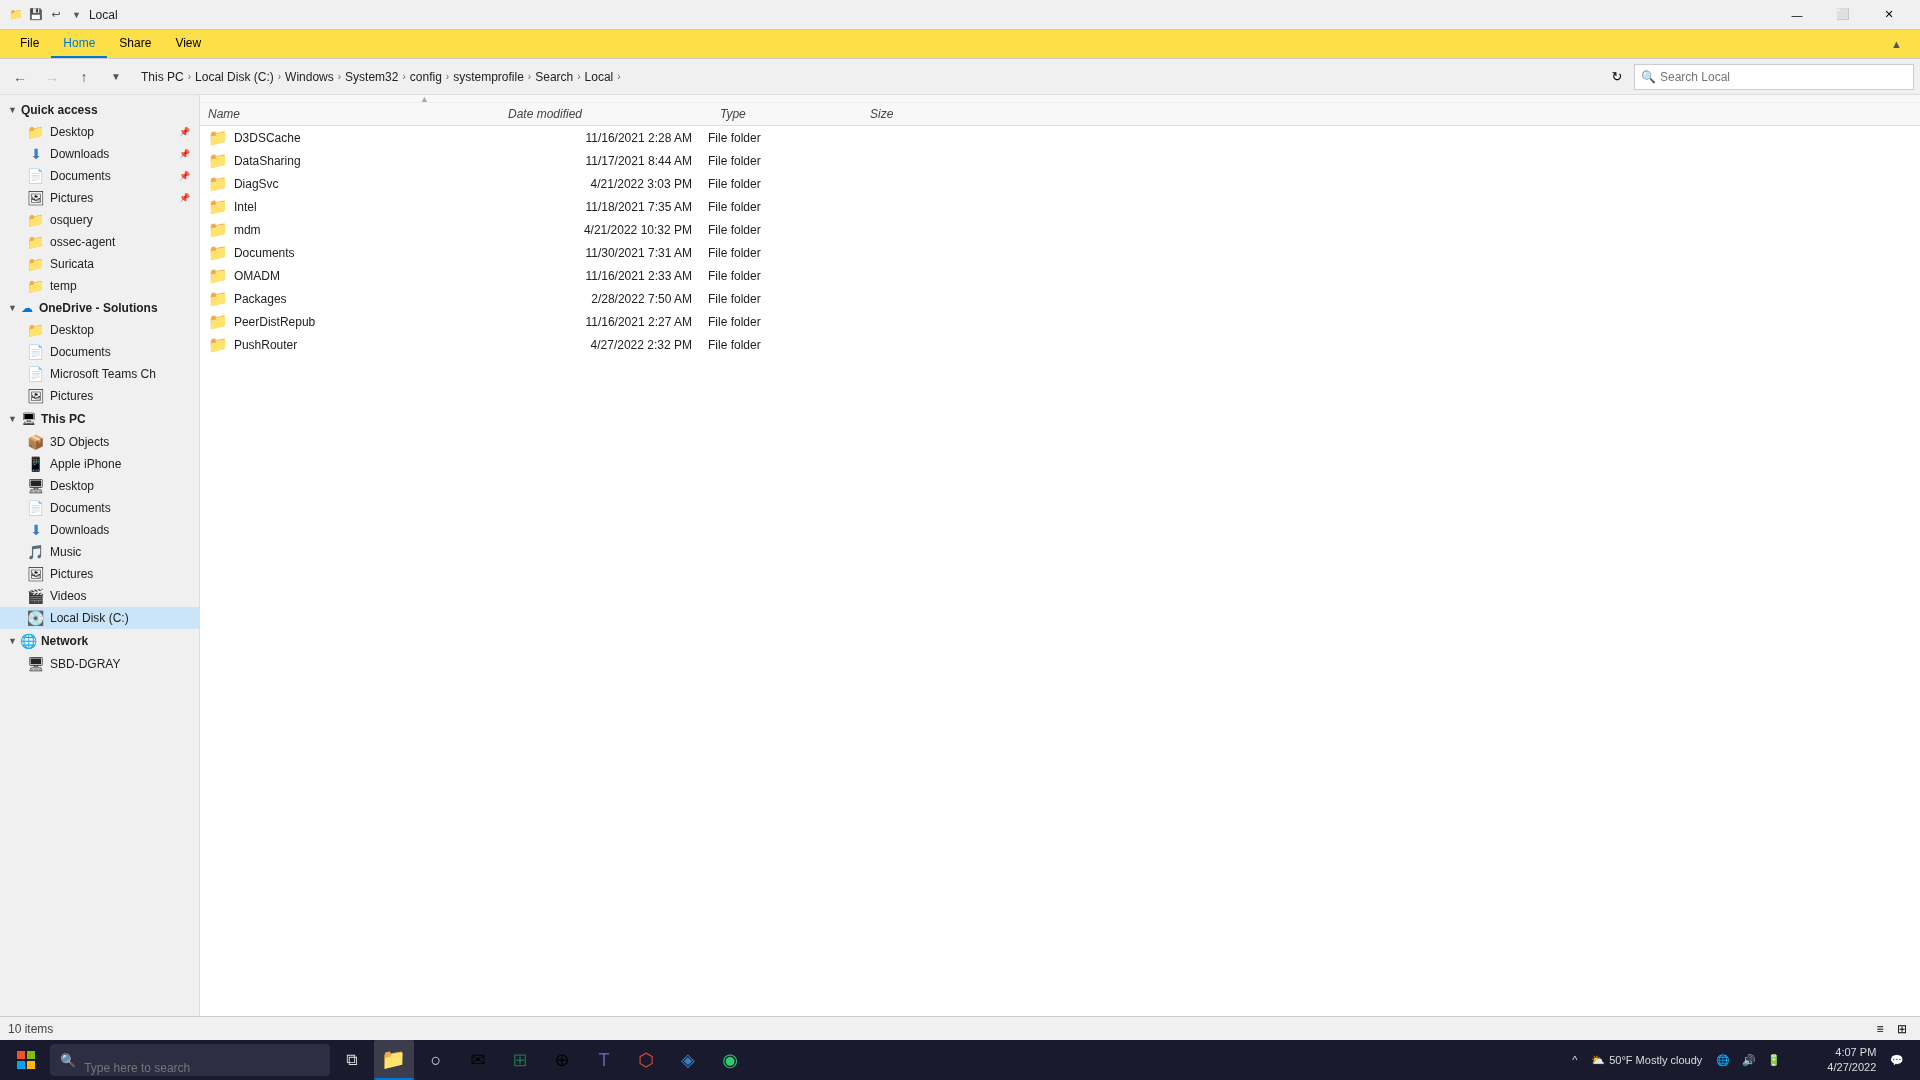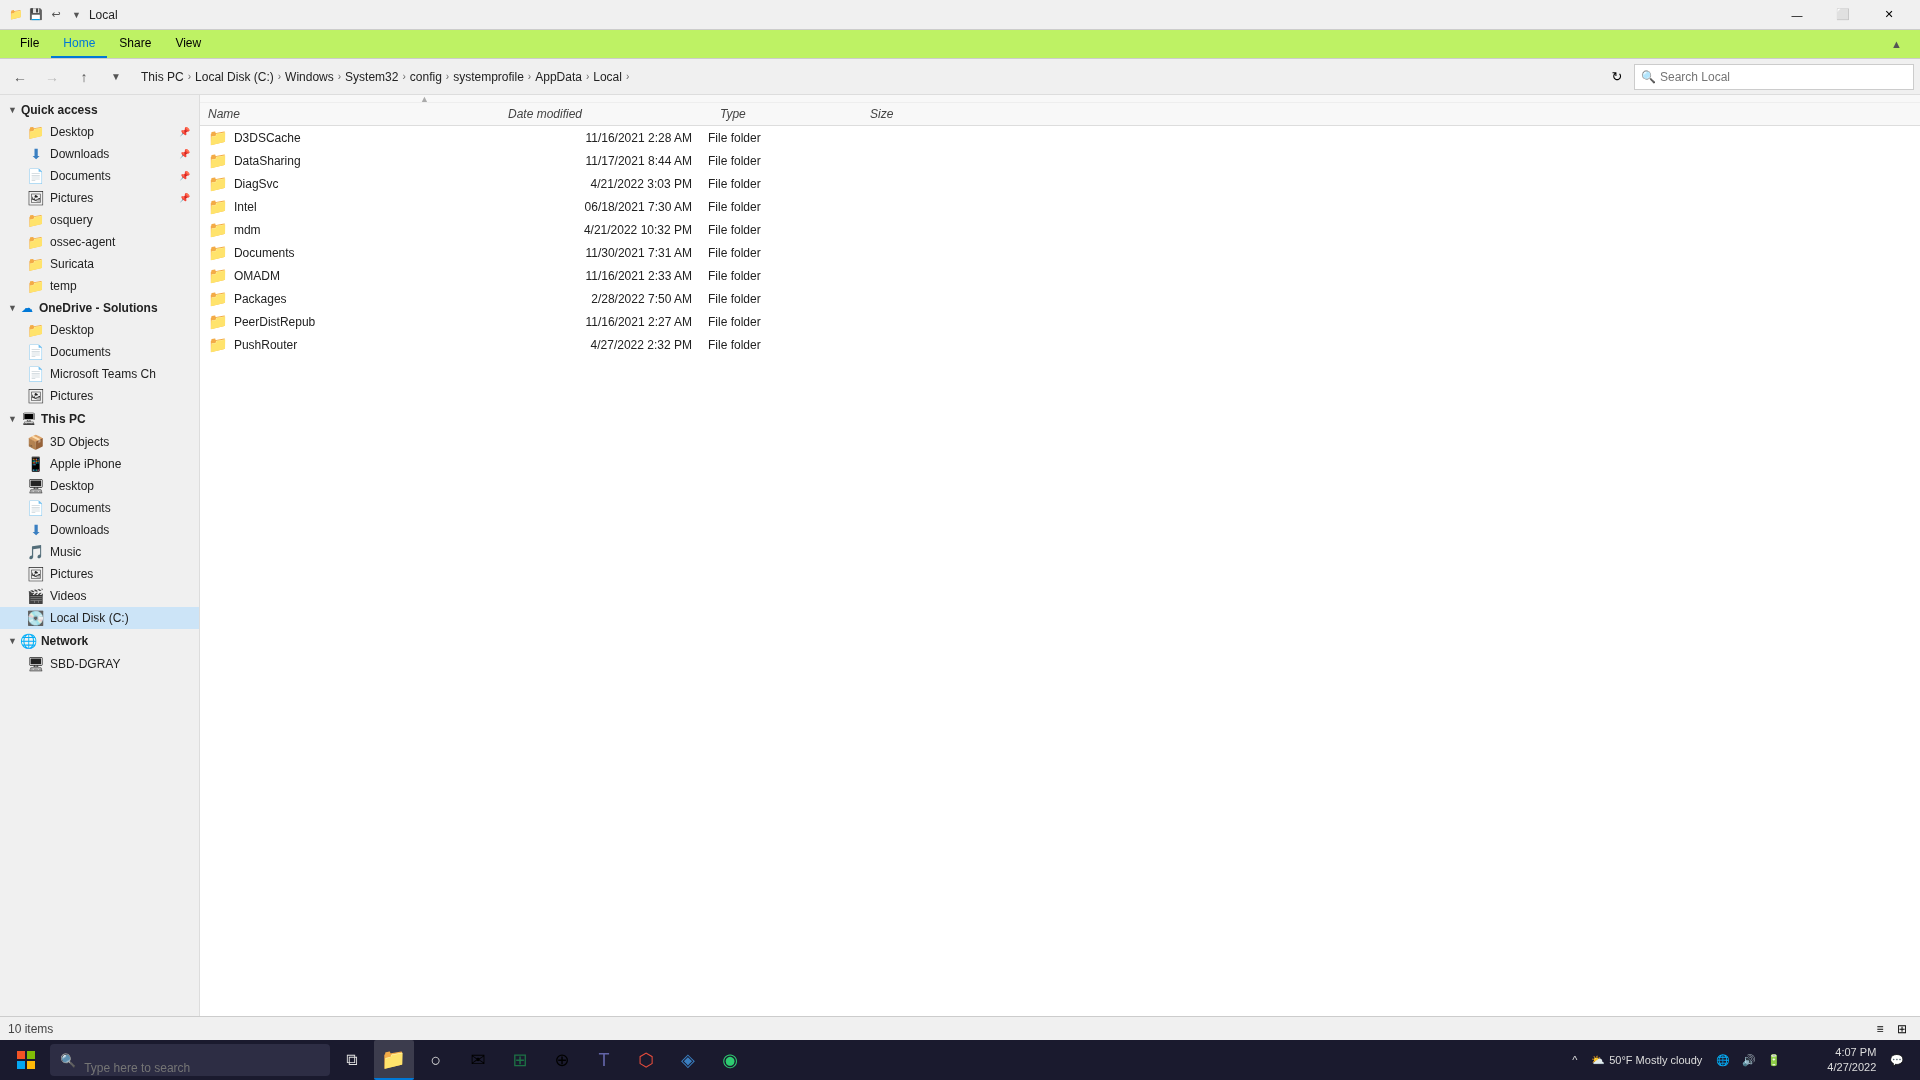--- a/index.html
+++ b/index.html
@@ -7,21 +7,21 @@
 
     
     #title-bar { background: #f0f0f0; height: 30px; display: flex; align-items: center; padding: 0 8px; border-bottom: 1px solid #ccc; user-select: none; }
     #title-bar .title-icons { display: flex; gap: 4px; margin-right: 8px; }
     #title-bar .title-icons span { width: 16px; height: 16px; display: flex; align-items: center; justify-content: center; font-size: 11px; color: #555; cursor: pointer; }
     #title-bar .title-text { font-size: 12px; color: #222; flex: 1; }
     #title-bar .window-controls { display: flex; gap: 0; margin-left: auto; }
     #title-bar .win-btn { width: 46px; height: 30px; display: flex; align-items: center; justify-content: center; font-size: 11px; cursor: pointer; }
 
     
-    #ribbon { background: #bef264; border-bottom: 1px solid #ccc; }
+    #ribbon { background: #fde047; border-bottom: 1px solid #ccc; }
     #ribbon-tabs { display: flex; gap: 0; padding: 0 8px; }
     .ribbon-tab { padding: 6px 12px; font-size: 12px; cursor: pointer; border-bottom: 2px solid transparent; }
     .ribbon-tab.active { border-bottom: 2px solid #0078d7; color: #0078d7; }
 
     
     #nav-bar { background: #f0f0f0; height: 36px; display: flex; align-items: center; padding: 0 6px; gap: 4px; border-bottom: 1px solid #ddd; }
     .nav-btn { width: 28px; height: 28px; display: flex; align-items: center; justify-content: center; cursor: pointer; border-radius: 2px; font-size: 14px; color: #555; }
     .nav-btn.disabled { color: #bbb; cursor: default; }
     #breadcrumb { flex: 1; height: 26px; border: 1px solid transparent; display: flex; align-items: center; padding: 0 6px; font-size: 12px; gap: 4px; cursor: pointer; border-radius: 2px; }
     .bread-item { color: #222; }
@@ -123,21 +123,21 @@
     <span class="bread-item">Local Disk (C:)</span>
     <span class="bread-sep">›</span>
     <span class="bread-item">Windows</span>
     <span class="bread-sep">›</span>
     <span class="bread-item">System32</span>
     <span class="bread-sep">›</span>
     <span class="bread-item">config</span>
     <span class="bread-sep">›</span>
     <span class="bread-item">systemprofile</span>
     <span class="bread-sep">›</span>
-    <span class="bread-item">AppData</span>
+    <span class="bread-item">Search</span>
     <span class="bread-sep">›</span>
     <span class="bread-item">Local</span>
     <span class="bread-sep">›</span>
   </div>
   <div id="nav-refresh">↻</div>
   <div id="search-box">
     <span class="search-icon">🔍</span>
     <input type="text" placeholder="Search Local" style="">
   </div>
 </div>
@@ -318,21 +318,21 @@
     </div>
     <div class="file-cell file-date-cell">4/21/2022 3:03 PM</div>
     <div class="file-cell file-type-cell">File folder</div>
     <div class="file-cell file-size-cell"></div>
   </div>
         <div class="file-row">
     <div class="file-cell file-name-cell">
       <span class="folder-icon">📁</span>
       <span>Intel</span>
     </div>
-    <div class="file-cell file-date-cell">06/18/2021 7:30 AM</div>
+    <div class="file-cell file-date-cell">11/18/2021 7:35 AM</div>
     <div class="file-cell file-type-cell">File folder</div>
     <div class="file-cell file-size-cell"></div>
   </div>
         <div class="file-row">
     <div class="file-cell file-name-cell">
       <span class="folder-icon">📁</span>
       <span>mdm</span>
     </div>
     <div class="file-cell file-date-cell">4/21/2022 10:32 PM</div>
     <div class="file-cell file-type-cell">File folder</div>

